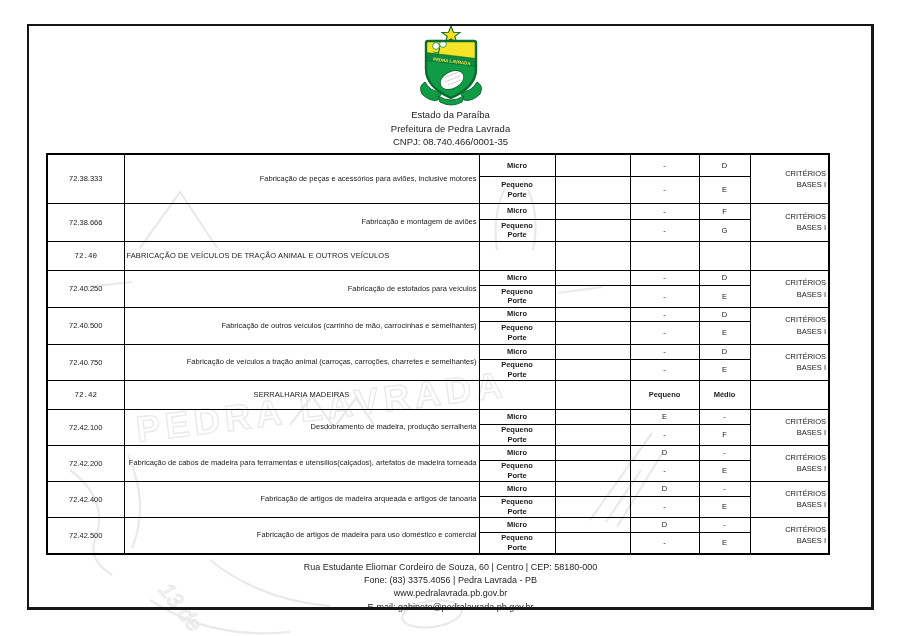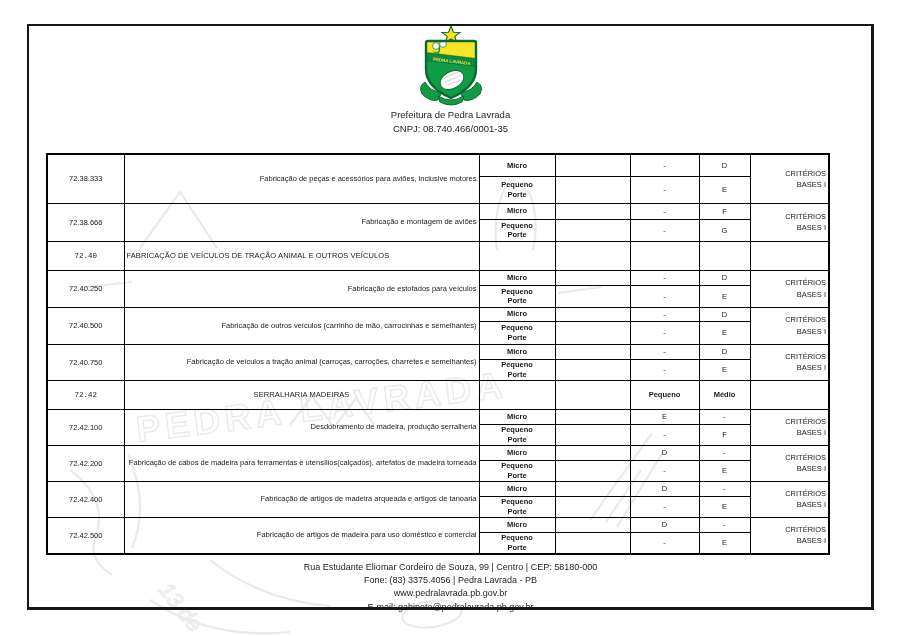--- a/index.html
+++ b/index.html
@@ -98,20 +98,21 @@
         <ellipse cx="36" cy="56" rx="12.5" ry="8.5" transform="rotate(-28 36 56)" fill="#ffffff" stroke="#0a6b31" stroke-width="0.9"></ellipse>
         <g stroke="#bfcabf" stroke-width="0.8">
           <path d="M28,54 L42,48"></path>
             <path d="M29,58 L44,52"></path>
             <path d="M32,61 L45,56"></path>
         </g>
       </g>
       <path d="M12,17 Q10,17 10,19 L10,45 Q10,63 35,74 Q60,63 60,45 L60,19 Q60,17 58,17 Z" fill="none" stroke="#0a6b31" stroke-width="2.4"></path>
     </svg>
     <div id="header-text">
+      <div>Estado da Paraíba</div>
       <div>Prefeitura de Pedra Lavrada</div>
       <div>CNPJ: 08.740.466/0001-35</div>
     </div>
   </div>
 
   <table id="tbl">
     <colgroup>
       <col style="width:77px">
         <col style="width:355px">
         <col style="width:76px">
@@ -289,20 +290,20 @@
           <td class="cell porte">Pequeno
 Porte</td>
           <td class="cell "></td>
           <td class="cell val">-</td>
           <td class="cell val">E</td>
         </tr>
       </tbody>
   </table>
 
   <div id="doc-footer">
-    <div>Rua Estudante Eliomar Cordeiro de Souza, 99 | Centro | CEP: 58180-000</div>
+    <div>Rua Estudante Eliomar Cordeiro de Souza, 60 | Centro | CEP: 58180-000</div>
     <div>Fone: (83) 3375.4056 | Pedra Lavrada - PB</div>
     <div>www.pedralavrada.pb.gov.br</div>
     <div>E-mail: gabinete@pedralavrada.pb.gov.br</div>
   </div>
 
   <div id="page-border"></div>
 </div>
 
 </body></html>

